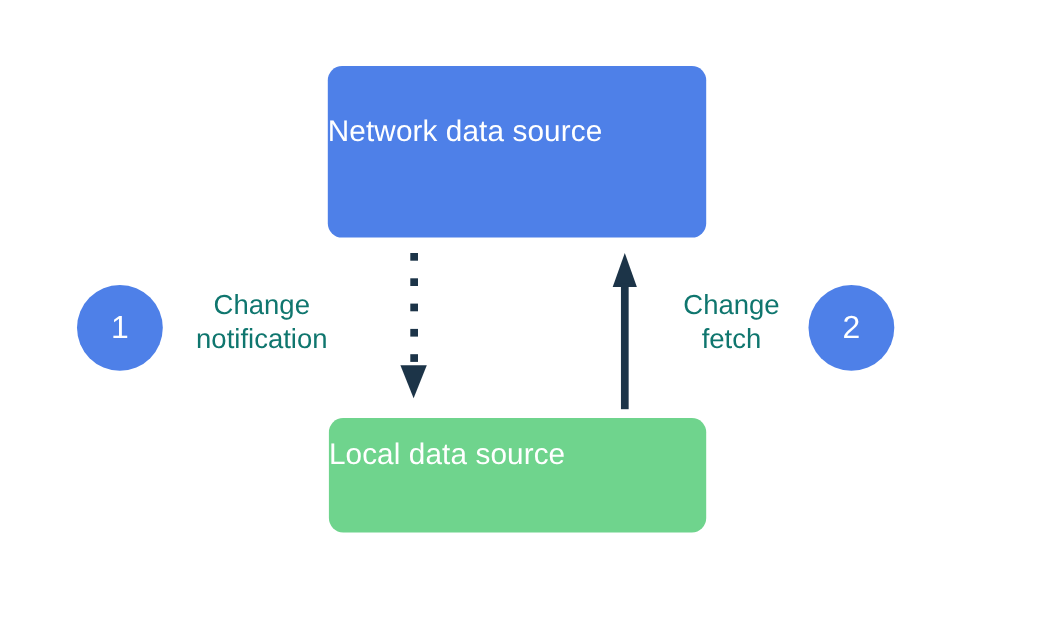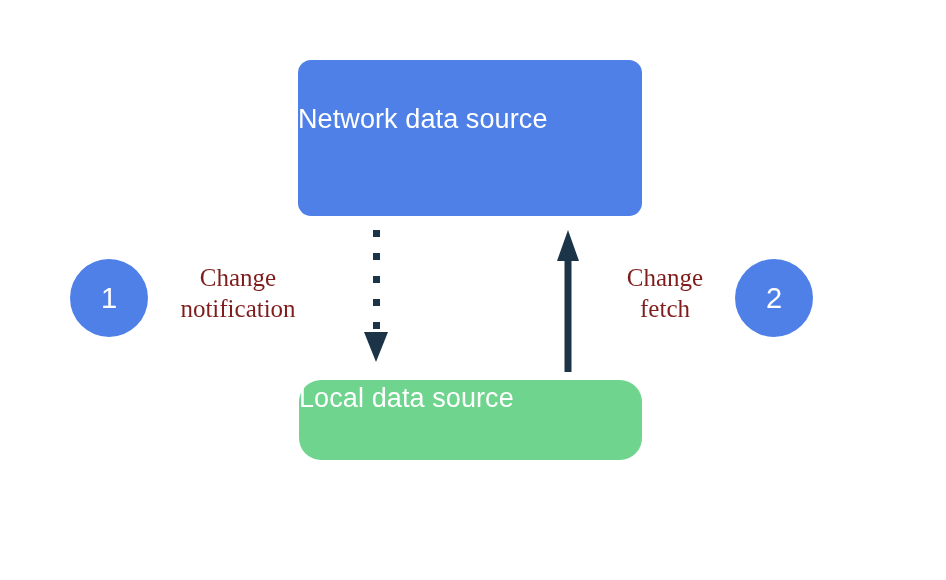--- a/index.html
+++ b/index.html
@@ -45,25 +45,24 @@
     height: 156px;
     background: #4e80e8;
     align-items: flex-start;
     padding-top: 43px;
   }
 
   #node-local {
     left: 299px;
     top: 380px;
     width: 343px;
-    height: 80px;
+    height: 104px;
     background: #6fd48d;
     align-items: flex-start;
-    padding-top: 2px;
-    border-radius: 22px;
+    padding-top: 17px;
   }
 
   
   .badge {
     position: absolute;
     width: 78px;
     height: 78px;
     border-radius: 50%;
     background: #4e80e8;
     color: #ffffff;
@@ -73,26 +72,25 @@
     font-size: 29px;
     font-weight: 400;
     line-height: 1;
   }
   #badge-1 { left: 70px;  top: 259px; }
   #badge-2 { left: 735px; top: 259px; }
 
   
   .edge-label {
     position: absolute;
-    color: #7f1d1d;
+    color: #0f766e;
     font-size: 25px;
     line-height: 1.25;
     text-align: center;
     white-space: pre-line;
-    font-family: Liberation Serif, serif;
   }
   #label-change-notification {
     left: 156px;
     top: 262px;
     width: 164px;
   }
   #label-change-fetch {
     left: 600px;
     top: 262px;
     width: 130px;

